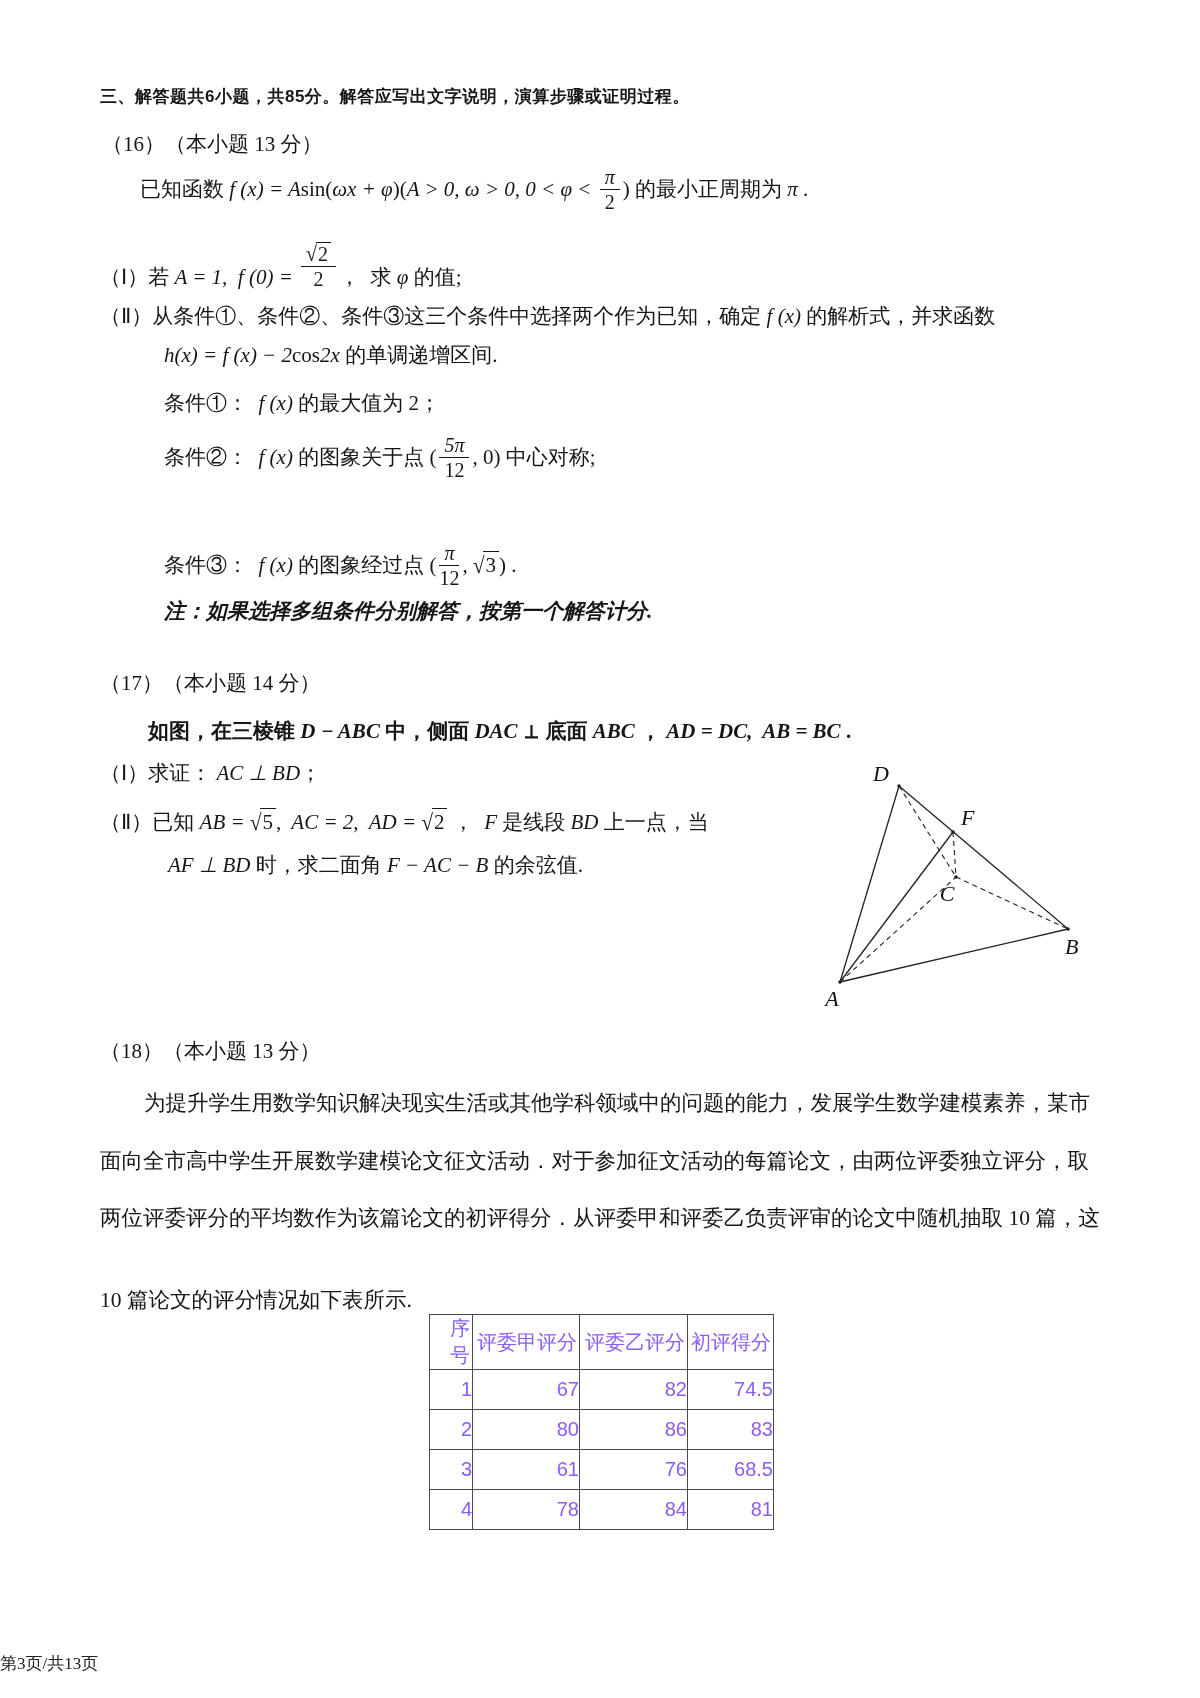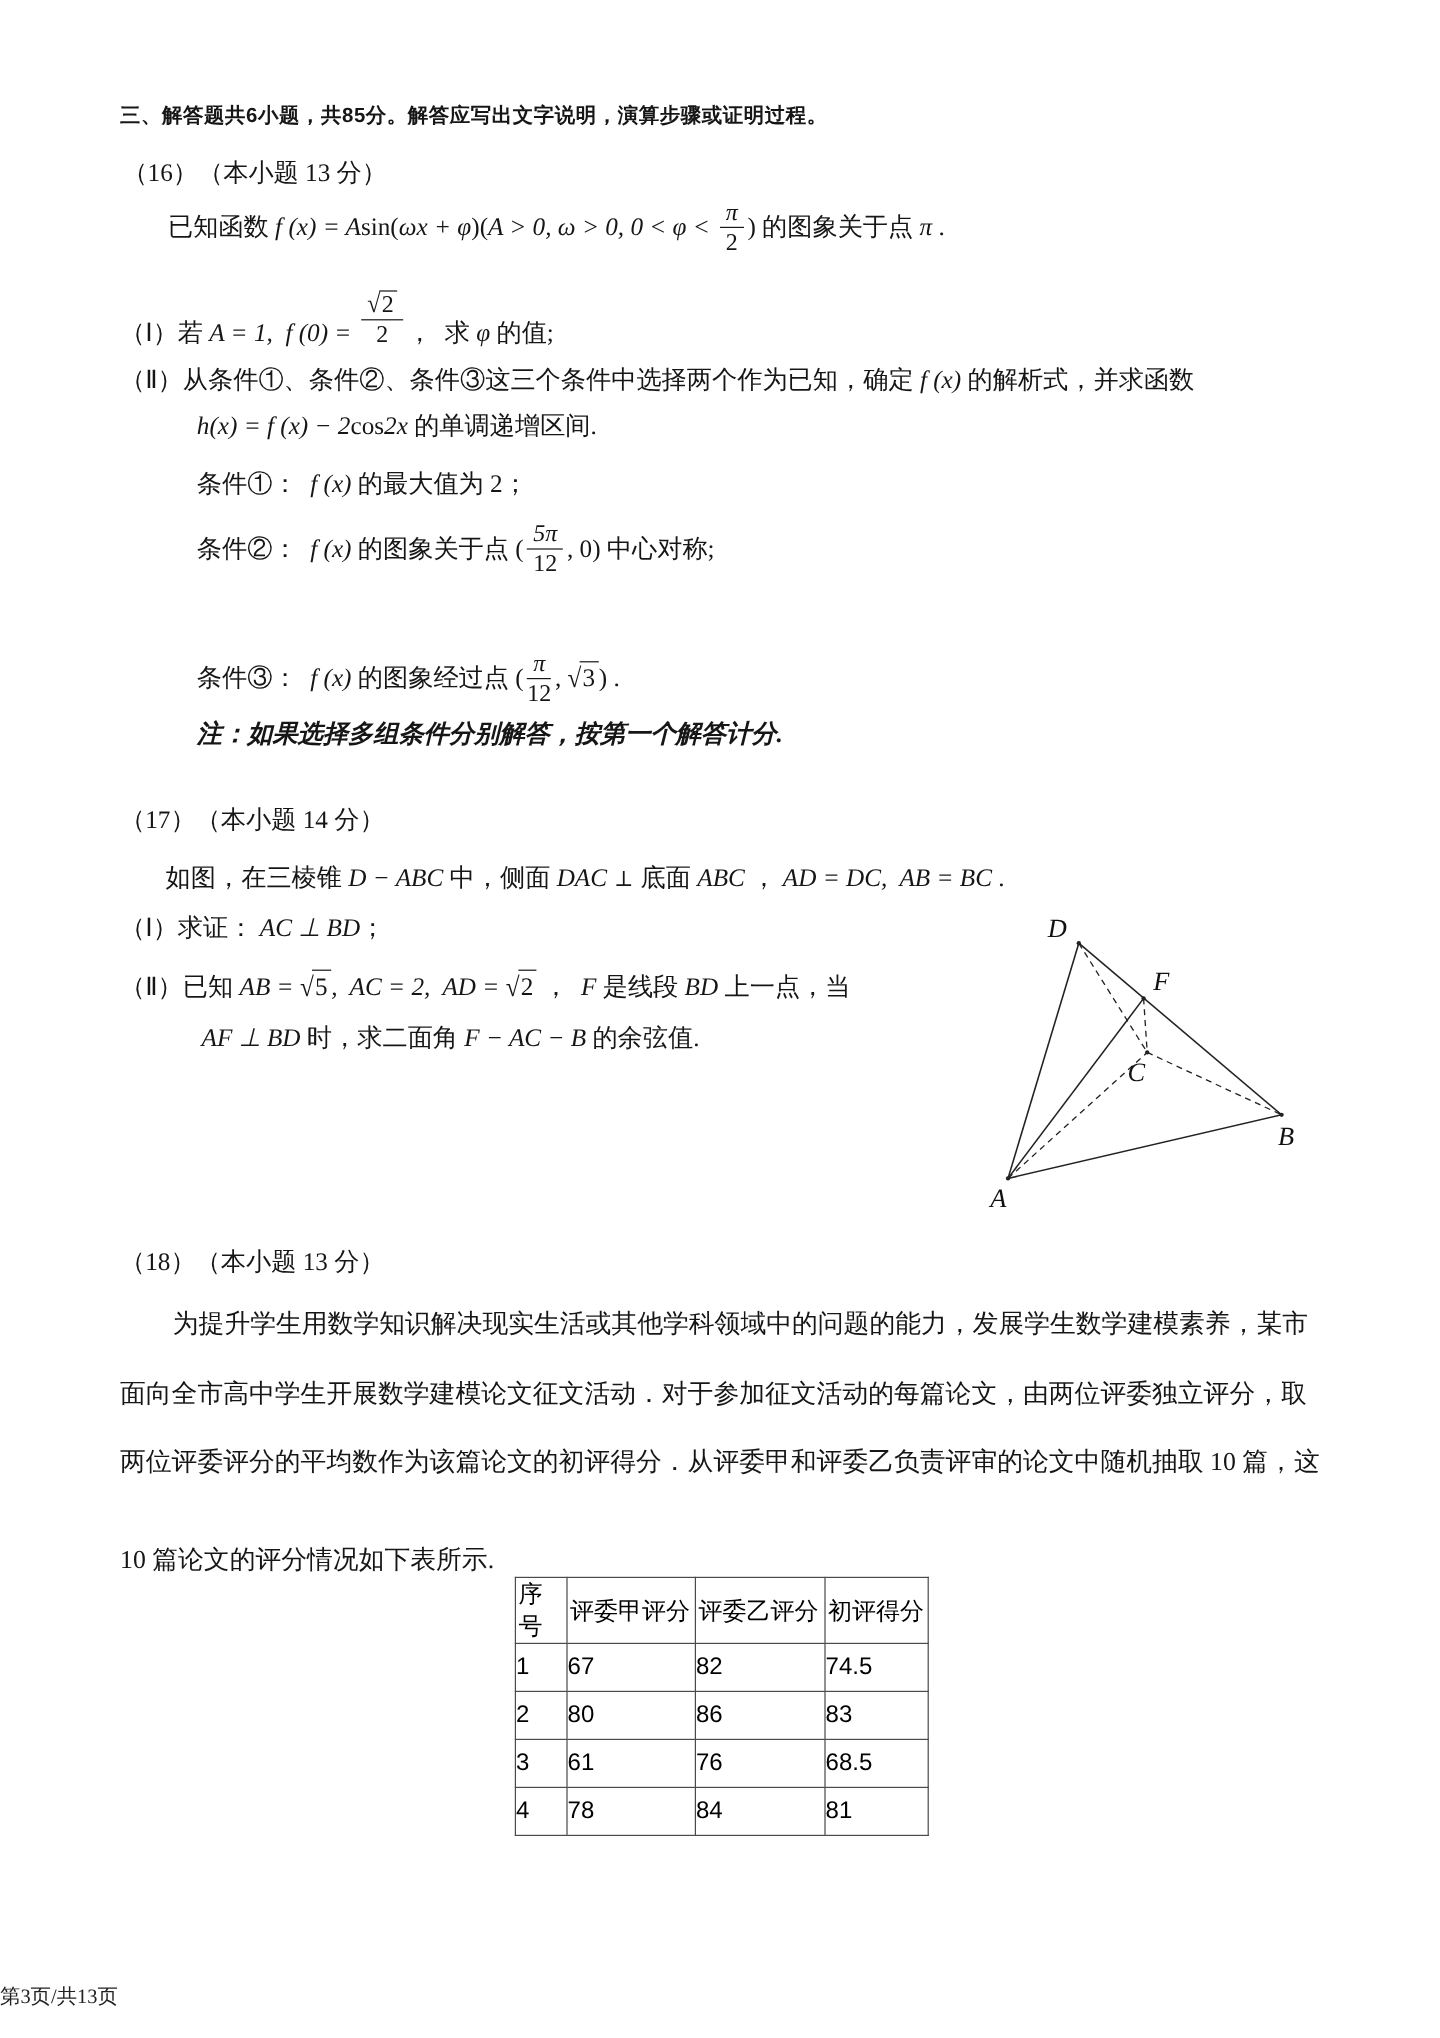--- a/index.html
+++ b/index.html
@@ -16,21 +16,21 @@
   .frac { display:inline-flex; flex-direction:column; align-items:center; line-height:1.1; font-size:20px; margin:0 3px; vertical-align:middle; }
   .fnum { border-bottom:1.4px solid #161616; padding:0 5px 1px; display:inline-flex; align-items:flex-end; }
   .fden { padding-top:1px; }
   .sqrt { display:inline-flex; align-items:flex-start; white-space:nowrap; }
   .rd { font-style:normal; margin-right:-1px; transform:scaleY(1.08); transform-origin:top; }
   .rbody { border-top:1.4px solid #161616; padding:0 3px 0 2px; }
 
   .para-line { position:absolute; left:100px; white-space:pre; font-size:21.5px; color:#161616; }
   .indent { padding-left:44px; }
 
-  table.score { position:absolute; left:429px; top:1314px; border-collapse:collapse; text-align:left; color:#000000; }
+  table.score { position:absolute; left:429px; top:1314px; border-collapse:collapse; text-align:right; color:#8b5cf6; }
   table.score th, table.score td { border:1.2px solid #4a4a4a; font-weight:normal; }
   table.score tr { height:40px; }
   table.score th { font-family:"Liberation Serif", serif; font-size:20px; padding:0 2px; }
   table.score td { font-family:"Liberation Sans", sans-serif; font-size:20px; }
 
   .figure { position:absolute; left:775px; top:733px; width:340px; height:290px; }
   .figure svg text { font-family:"Liberation Serif", serif; font-style:italic; font-size:22px; fill:#111; }
 
   .footer { position:absolute; left:0; top:1652px; width:1200px; text-align:left; font-size:17px; color:#222; }
 </style>
@@ -41,21 +41,21 @@
 
   <div class="line sec-header" style="left:100px; top:86px;">
     <span>三、解答题共6小题，共85分。解答应写出文字说明，演算步骤或证明过程。</span>
   </div>
 
   <div class="line" style="left:102px; top:131px;">
     <span>（16）（本小题 13 分）</span>
   </div>
 
   <div class="line" style="left:140px; top:160px; height:58px;">
-    <span>已知函数 </span><span class="mi">f (x) = A</span><span class="mu">sin(</span><span class="mi">ωx + φ</span><span class="mu">)(</span><span class="mi">A &gt; 0, ω &gt; 0, 0 &lt; φ &lt; </span><span class="frac"><span class="fnum mi">π</span><span class="fden">2</span></span><span>) 的图象关于点 </span><span class="mi">π</span><span> .</span>
+    <span>已知函数 </span><span class="mi">f (x) = A</span><span class="mu">sin(</span><span class="mi">ωx + φ</span><span class="mu">)(</span><span class="mi">A &gt; 0, ω &gt; 0, 0 &lt; φ &lt; </span><span class="frac"><span class="fnum mi">π</span><span class="fden">2</span></span><span>) 的最小正周期为 </span><span class="mi">π</span><span> .</span>
   </div>
 
   <div class="line" style="left:100px; top:228px; height:62px;align-items:flex-end;">
     <span>（Ⅰ）若 </span><span class="mi">A = 1,  f (0) = </span><span class="frac"><span class="fnum"><span class="sqrt">
             <span class="rd">√</span>
             <span class="rbody">2</span>
           </span></span><span class="fden">2</span></span><span>，  求 </span><span class="mi">φ</span><span> 的值;</span>
   </div>
 
   <div class="line" style="left:100px; top:303px;">
@@ -82,21 +82,21 @@
   </div>
 
   <div class="line kai" style="left:164px; top:598px;font-weight:bold;">
     <span>注：如果选择多组条件分别解答，按第一个解答计分.</span>
   </div>
 
   <div class="line" style="left:100px; top:670px;">
     <span>（17）（本小题 14 分）</span>
   </div>
 
-  <div class="line" style="left:138px; top:718px;">
+  <div class="line" style="left:148px; top:718px;font-weight:bold;">
     <span>如图，在三棱锥 </span><span class="mi">D − ABC</span><span> 中，侧面 </span><span class="mi">DAC</span><span> ⊥ 底面 </span><span class="mi">ABC</span><span> ， </span><span class="mi">AD = DC,  AB = BC</span><span> .</span>
   </div>
 
   <div class="line" style="left:100px; top:760px;">
     <span>（Ⅰ）求证： </span><span class="mi">AC ⊥ BD</span><span>；</span>
   </div>
 
   <div class="line" style="left:100px; top:802px; height:40px;">
     <span>（Ⅱ）已知 </span><span class="mi">AB = </span><span class="sqrt">
         <span class="rd">√</span>

